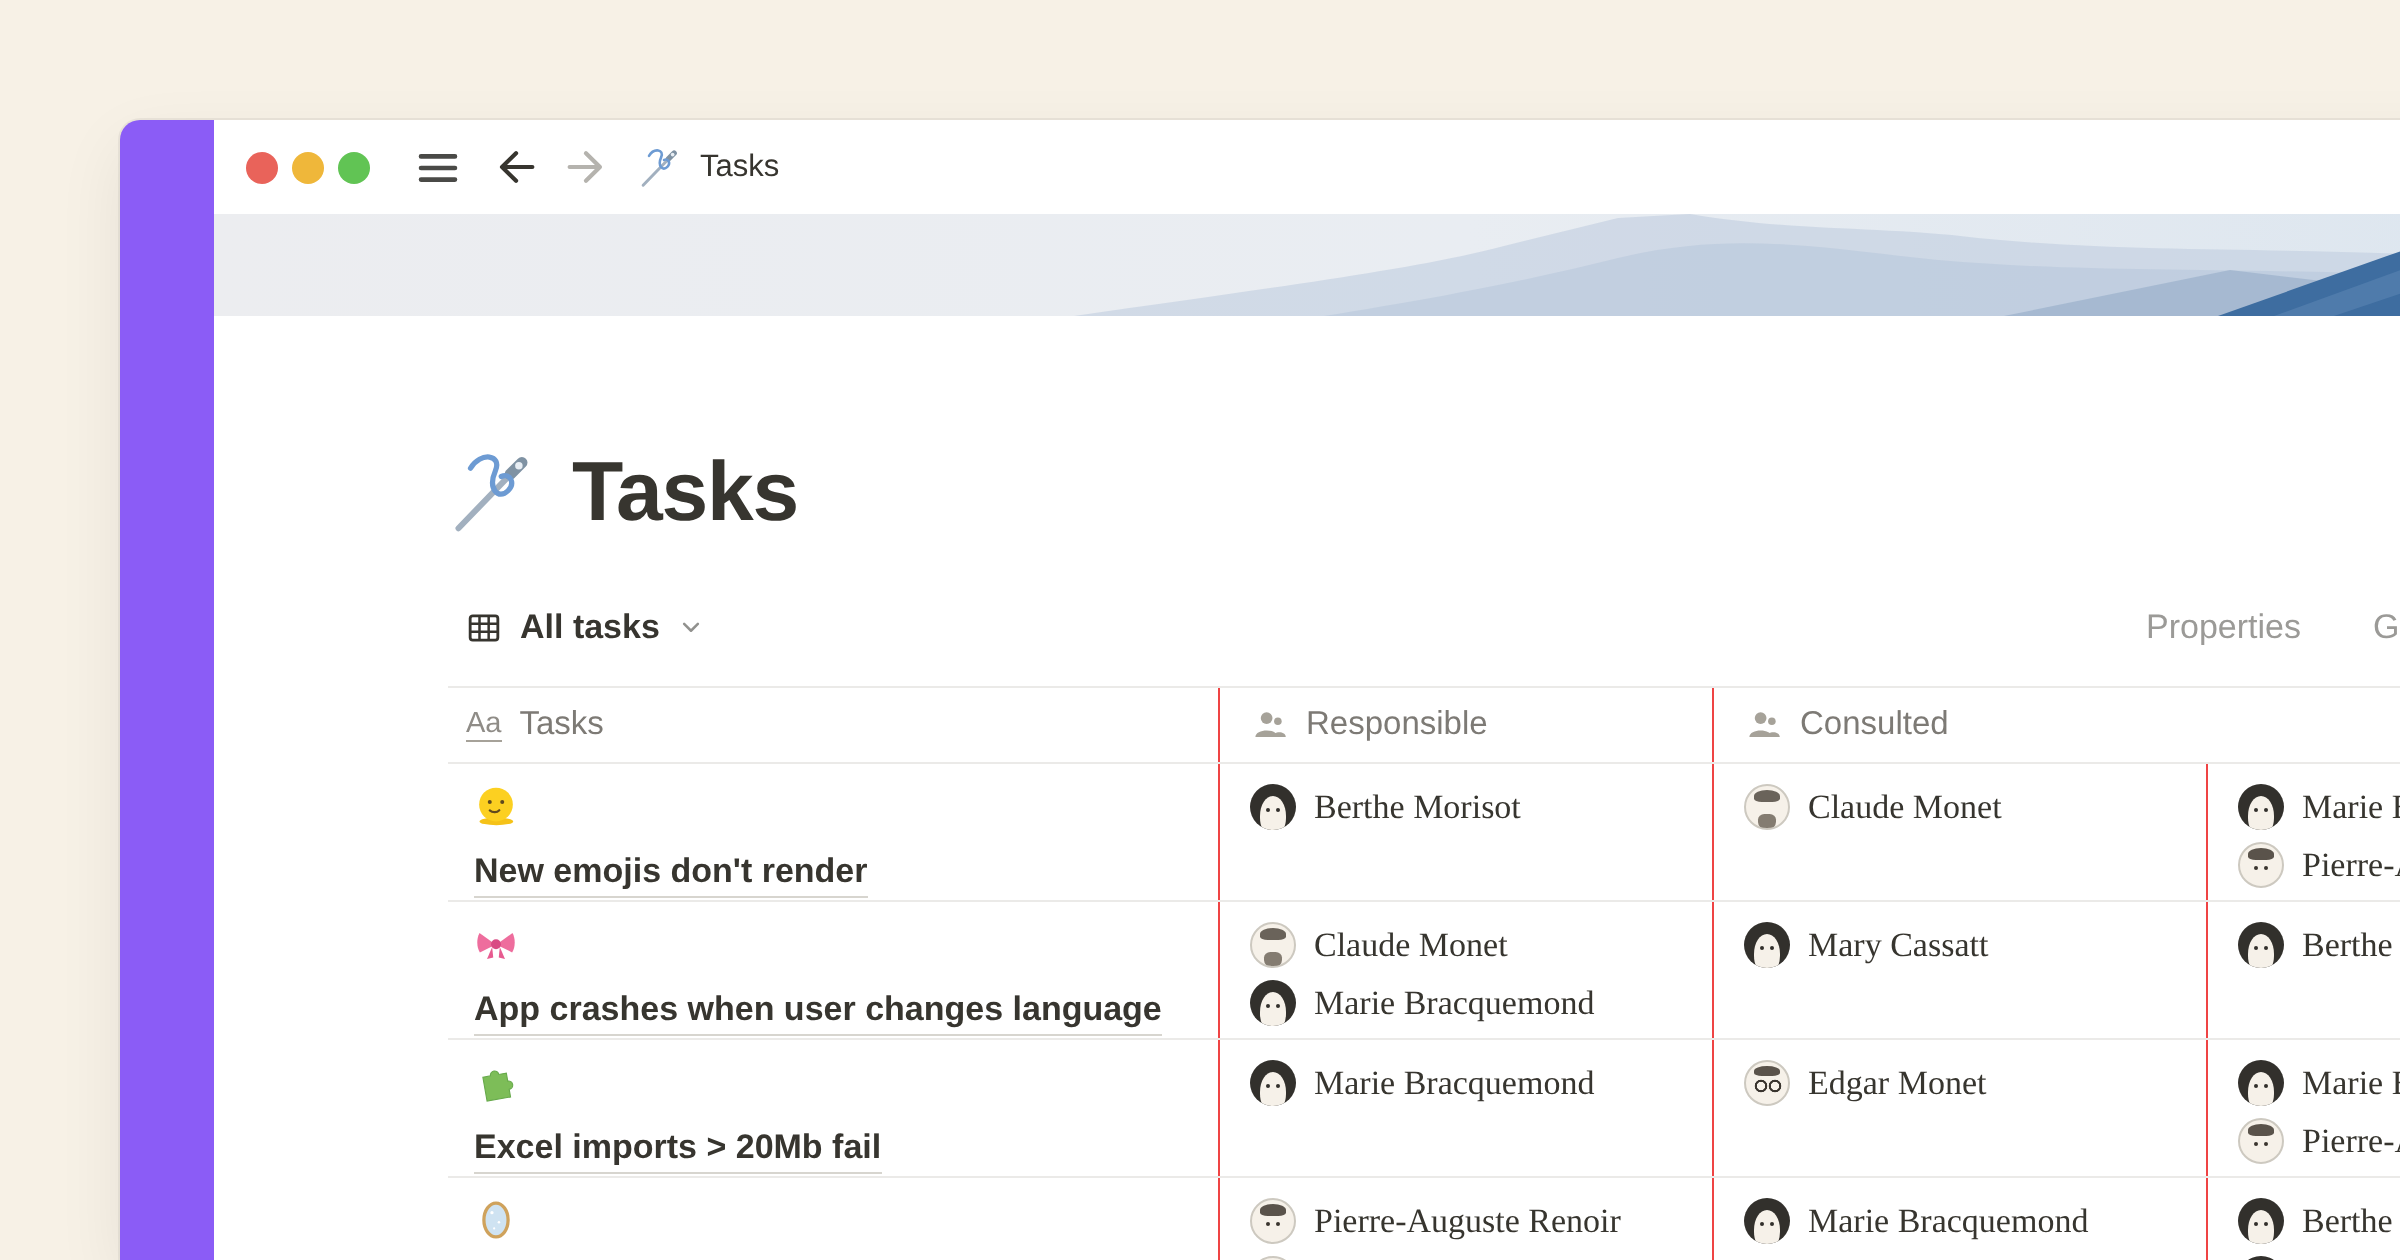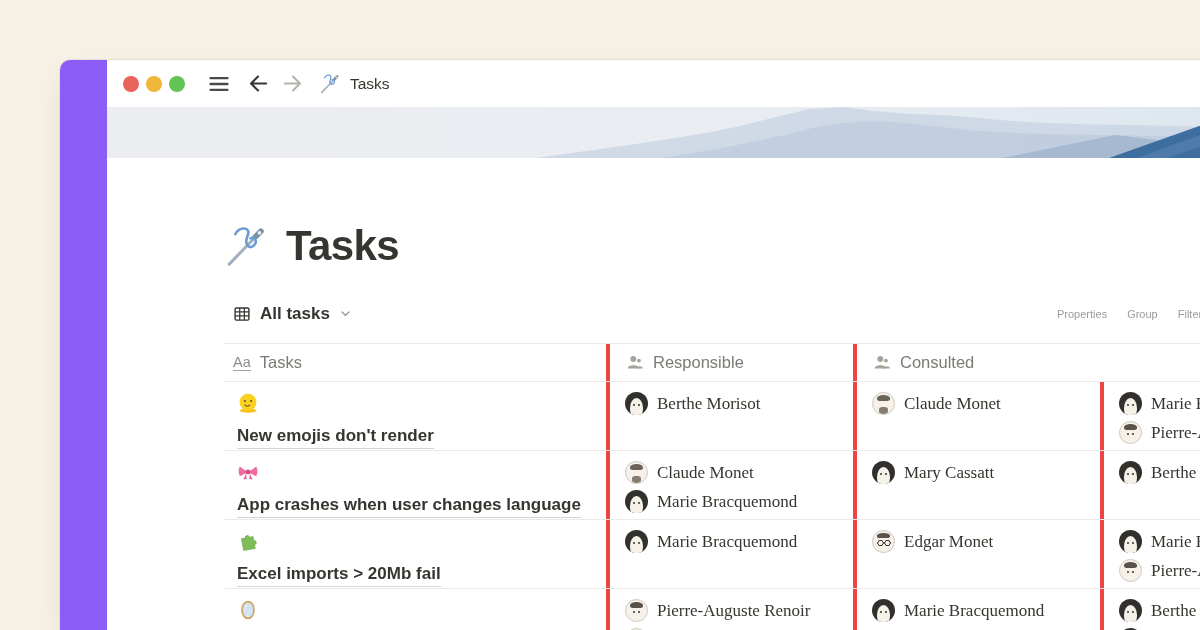--- a/index.html
+++ b/index.html
@@ -30,25 +30,25 @@
   
   .content{position:relative;height:472px;background:#fff;}
   .doc-title{position:absolute;left:117px;top:64px;display:flex;align-items:center;gap:17px;}
   .doc-icon{width:45px;height:45px;flex:none;}
   .doc-title h1{margin:0;font-size:42px;font-weight:700;color:#37352f;letter-spacing:-0.6px;}
   
   .toolbar{position:absolute;left:117px;top:139px;height:33px;width:1400px;}
   .view-switcher{display:inline-flex;align-items:center;gap:8px;height:33px;padding-left:8px;cursor:pointer;}
   .view-switcher .vs-label{font-size:17px;font-weight:700;color:#37352f;}
   .toolbar-actions{position:absolute;left:833px;top:0;height:33px;display:flex;align-items:center;gap:20px;white-space:nowrap;}
-  .toolbar-actions .tb-action{font-size:11px;color:#9b9a97;}
+  .toolbar-actions .tb-action{font-size:17px;color:#9b9a97;margin-left:16px;}
   
   .dbtable{position:absolute;left:117px;top:185px;width:1420px;}
   .trow{display:grid;grid-template-columns:386px 247px 247px 540px;}
-  .trow .cell{border-right:4px solid #ef4444;box-sizing:border-box;overflow:hidden;}
+  .trow .cell{border-right:1px solid #ef4444;box-sizing:border-box;overflow:hidden;}
   .trow .cell:last-child{border-right:none;}
   .thead{height:37px;border-top:1px solid #ebeae8;border-bottom:1px solid #ebeae8;}
   .thead .cell{display:flex;align-items:center;gap:9px;color:#7d7a75;font-size:16.5px;}
   .thead .cell.first{padding-left:9px;}
   .thead .cell.people{padding-left:15px;}
   .aa-glyph{font-size:14.5px;font-weight:500;color:#8f8c87;border-bottom:1.5px solid #a6a299;line-height:15px;padding-bottom:0px;}
   .tbody-row{height:68px;border-bottom:1px solid #ebeae8;}
   .task-cell{display:flex;align-items:flex-start;gap:11px;padding:10px 8px 0 13px;flex-direction:column;}
   .task-icon{width:22px;height:22px;flex:none;margin-top:0px;}
   .task-title{font-size:17px;font-weight:600;color:#37352f;line-height:22px;border-bottom:1px solid #d7d5cf;padding-bottom:1px;white-space:nowrap;}

